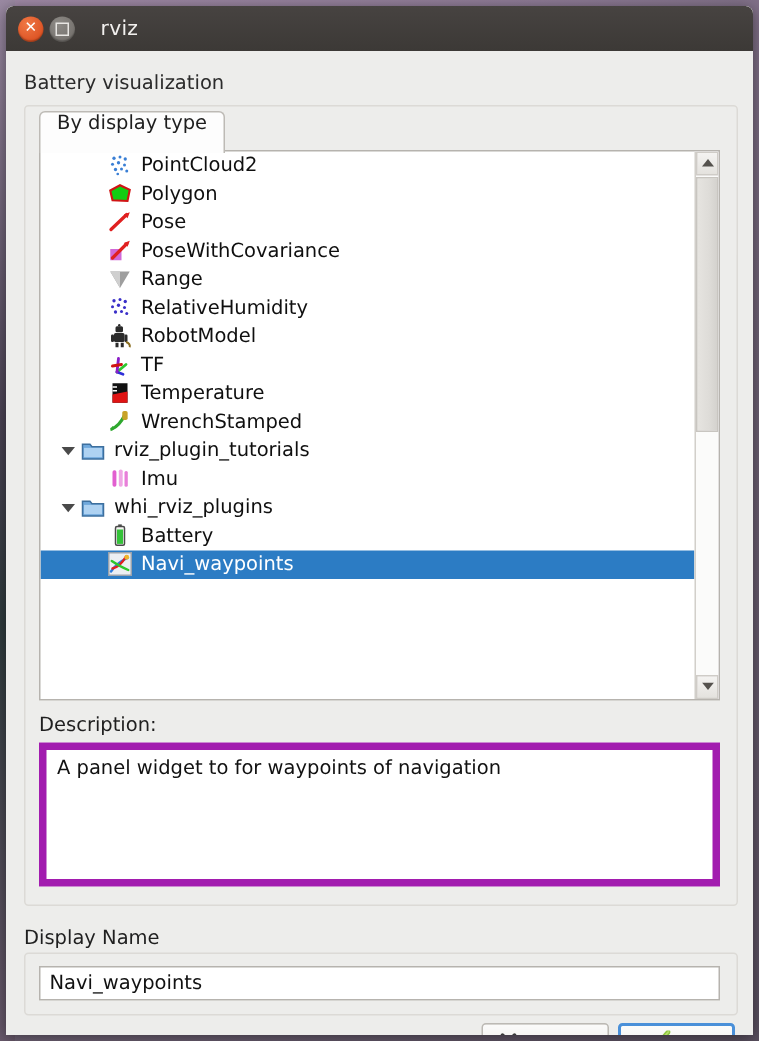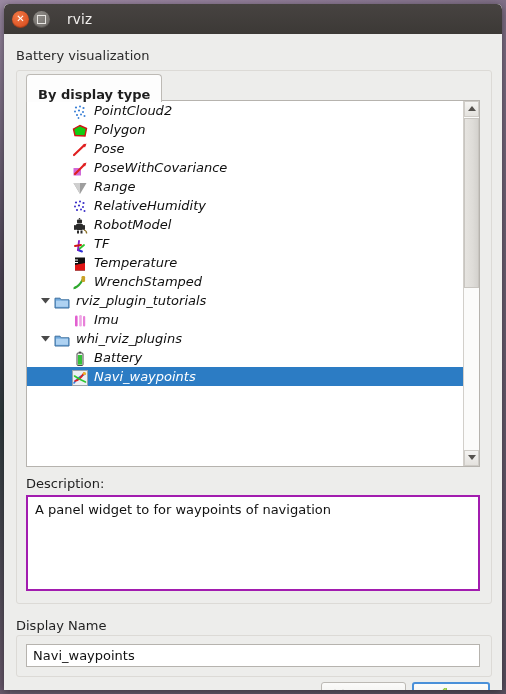--- a/index.html
+++ b/index.html
@@ -35,32 +35,32 @@
   .content{position:absolute;left:0;top:30px;width:498px;height:656px;background:#ededeb;}
 
   .heading{position:absolute;left:12px;top:14px;font-size:13px;color:#2b2b2b;}
 
   
   .groupbox{position:absolute;left:12px;top:36px;width:474px;height:532px;
     border:1px solid #dcdad6;border-radius:3px;background:#ededeb;}
 
   
   .tabs{position:absolute;left:22px;top:40px;height:28px;display:flex;align-items:flex-end;z-index:3;}
-  .tab{height:25px;padding:0 11px;display:flex;align-items:flex-end;font-size:13px;
-    border:1px solid #c3c0bb;border-bottom:none;border-radius:4px 4px 0 0;color:#1e1e1e;font-weight:bold;}
+  .tab{height:25px;padding:0 11px;display:flex;align-items:flex-start;font-size:13px;
+    border:1px solid #c3c0bb;border-bottom:none;border-radius:4px 4px 0 0;color:#1e1e1e;}
   .tab.active{background:#fdfdfd;height:27px;border-color:#bdbab5;position:relative;z-index:4;}
   .tab.inactive{background:linear-gradient(180deg,#e6e4e0,#dcdad5);color:#2a2a2a;margin-left:-1px;
     border-color:#c6c3be;}
 
   
   .treewrap{position:absolute;left:22px;top:66px;width:454px;height:367px;
     background:#ffffff;border:1px solid #b6b3ae;box-sizing:border-box;overflow:hidden;z-index:2;}
   .tree{position:absolute;left:0;top:0;right:16px;bottom:0;}
-  .row{height:19px;display:flex;align-items:flex-end;font-size:13px;color:#0f0f0f;
-    padding-left:2px;white-space:nowrap;font-style:italic;}
+  .row{height:19px;display:flex;align-items:flex-start;font-size:13px;color:#0f0f0f;
+    padding-left:2px;white-space:nowrap;}
   .row.selected{background:#2c7cc4;color:#ffffff;}
   .arrow{width:16px;height:19px;display:flex;align-items:center;justify-content:center;flex:0 0 auto;}
   .arrow svg{display:block;}
   .ind{flex:0 0 auto;}
   .ico{width:18px;height:17px;flex:0 0 auto;display:flex;align-items:center;justify-content:center;
     margin-right:5px;}
   .ico svg{display:block;}
   .lbl{line-height:19px;}
 
   
@@ -70,21 +70,21 @@
     border:1px solid #cfccc7;box-sizing:border-box;display:flex;align-items:center;justify-content:center;}
   .sb-up{position:absolute;top:0;left:0;}
   .sb-dn{position:absolute;bottom:0;left:0;}
   .sb-thumb{position:absolute;left:0;top:17px;width:15px;height:170px;
     background:linear-gradient(90deg,#e6e4e0,#dedcd8 60%,#d4d2ce);
     border:1px solid #c8c5c0;box-sizing:border-box;}
 
   
   .desc-label{position:absolute;left:22px;top:442px;font-size:13px;color:#1f1f1f;}
   .desc-box{position:absolute;left:22px;top:461px;width:454px;height:96px;background:#fff;
-    border:2px solid #a21caf;box-sizing:border-box;padding:5px 7px;font-size:13px;color:#111;}
+    border:5px solid #a21caf;box-sizing:border-box;padding:5px 7px;font-size:13px;color:#111;}
 
   
   .dn-label{position:absolute;left:12px;top:584px;font-size:13px;color:#1f1f1f;}
   .dn-group{position:absolute;left:12px;top:601px;width:474px;height:40px;
     border:1px solid #dcdad6;border-radius:3px;}
   .dn-input{position:absolute;left:22px;top:610px;width:454px;height:23px;background:#fff;
     border:1px solid #b6b3ae;box-sizing:border-box;padding:0 6px;font-size:13px;color:#111;
     display:flex;align-items:center;}
 
   

